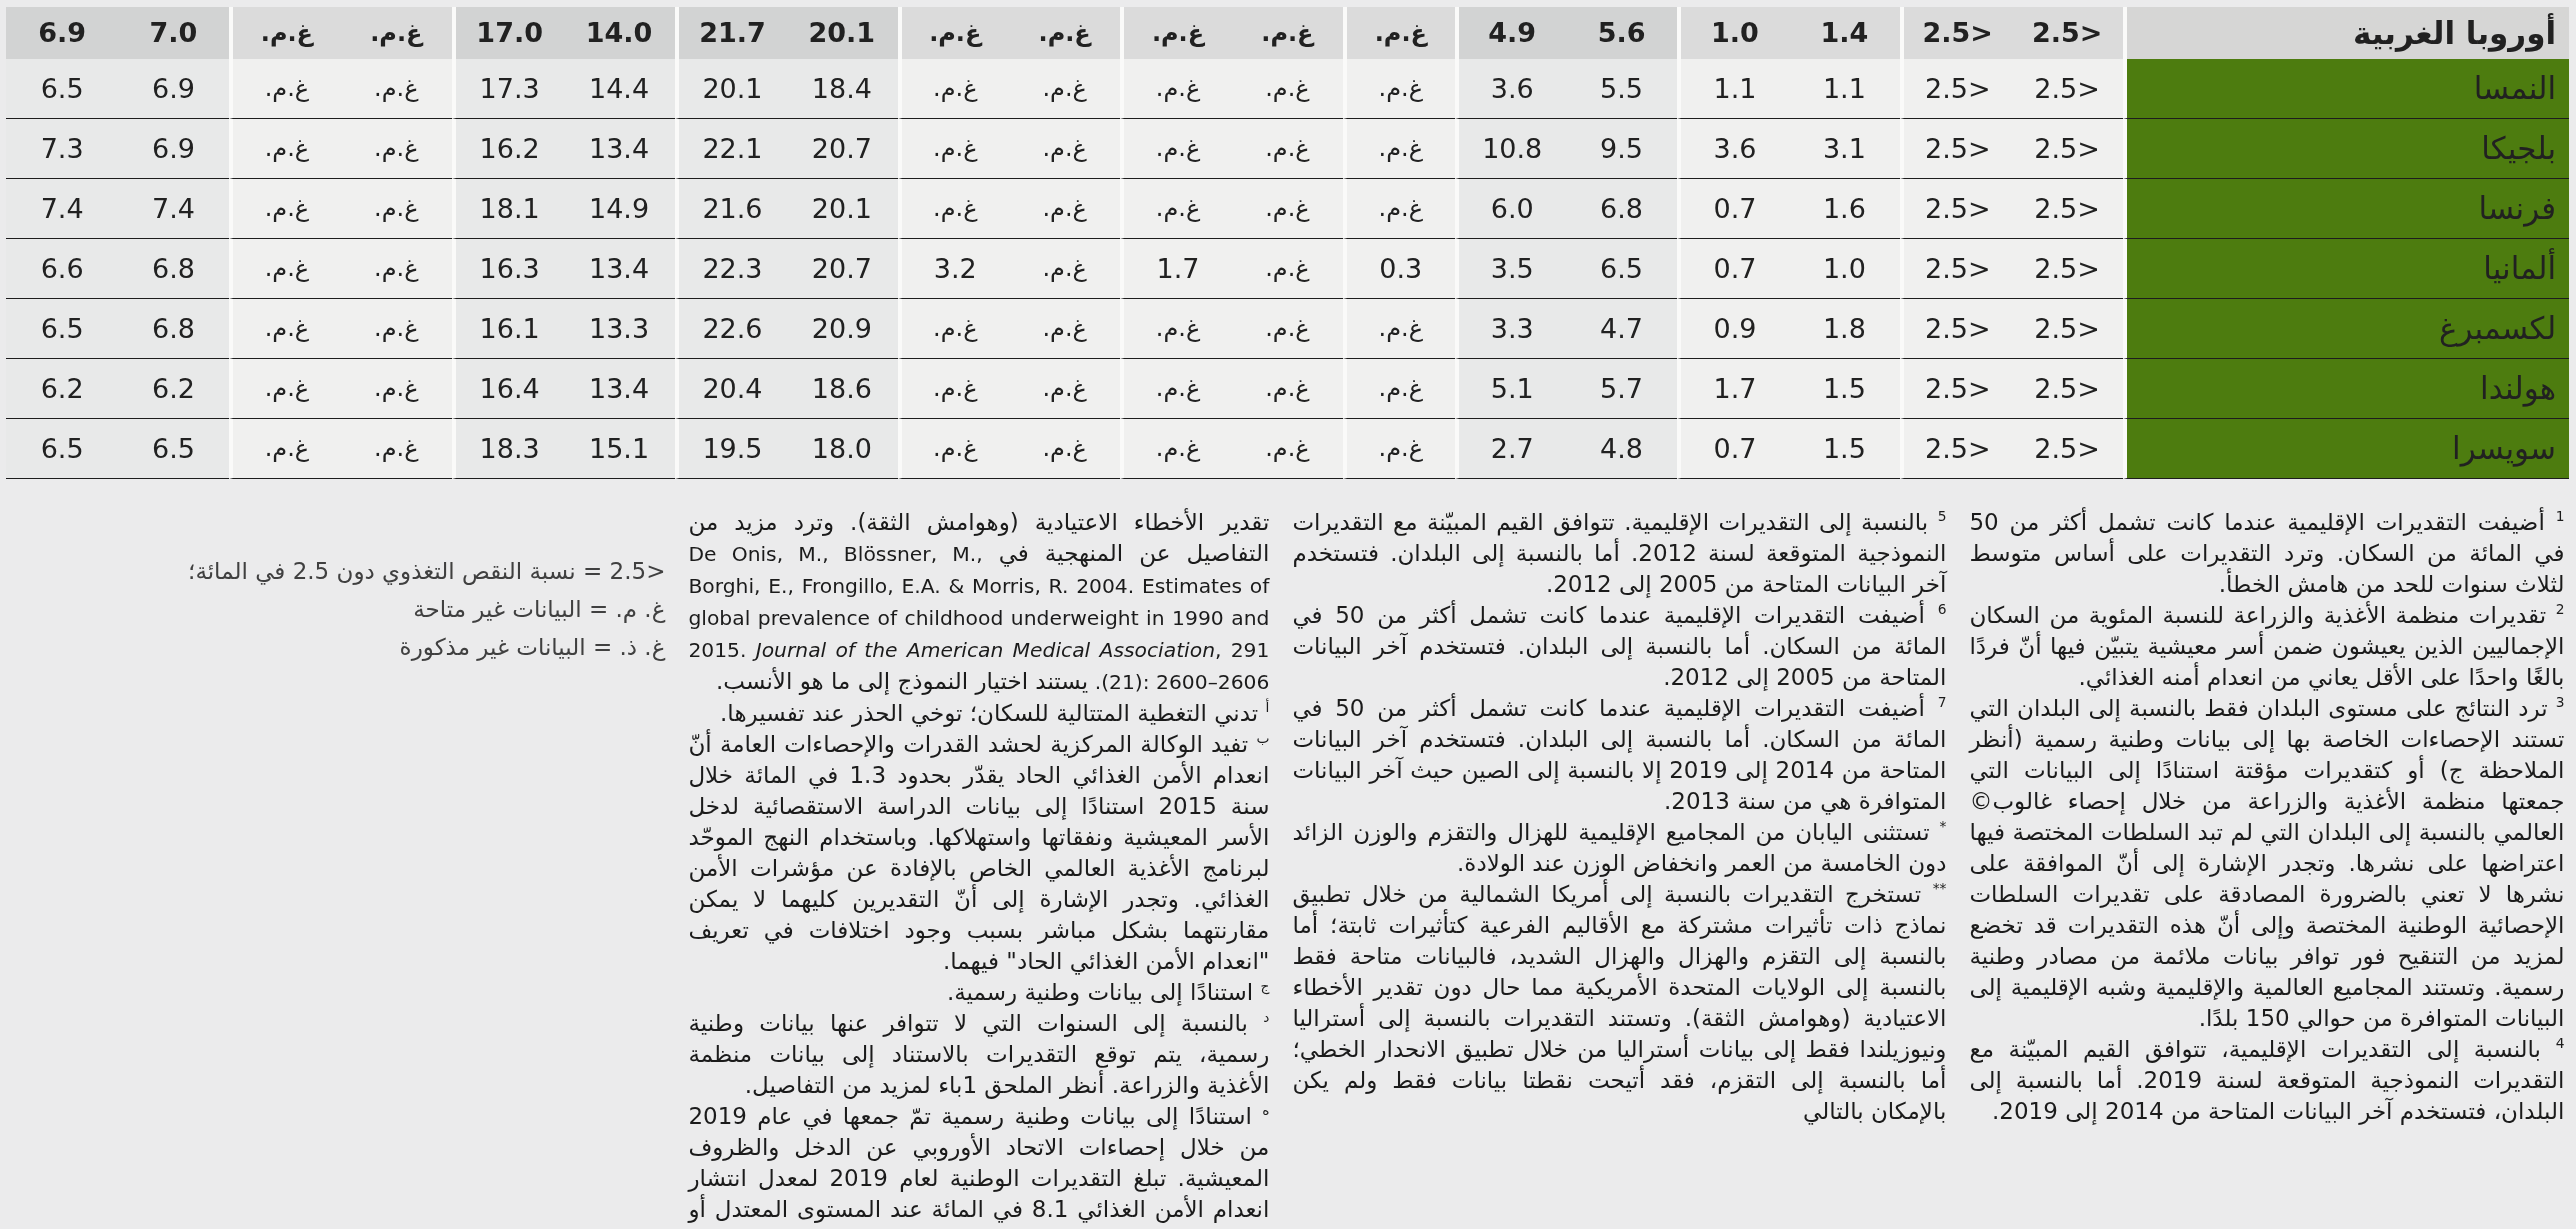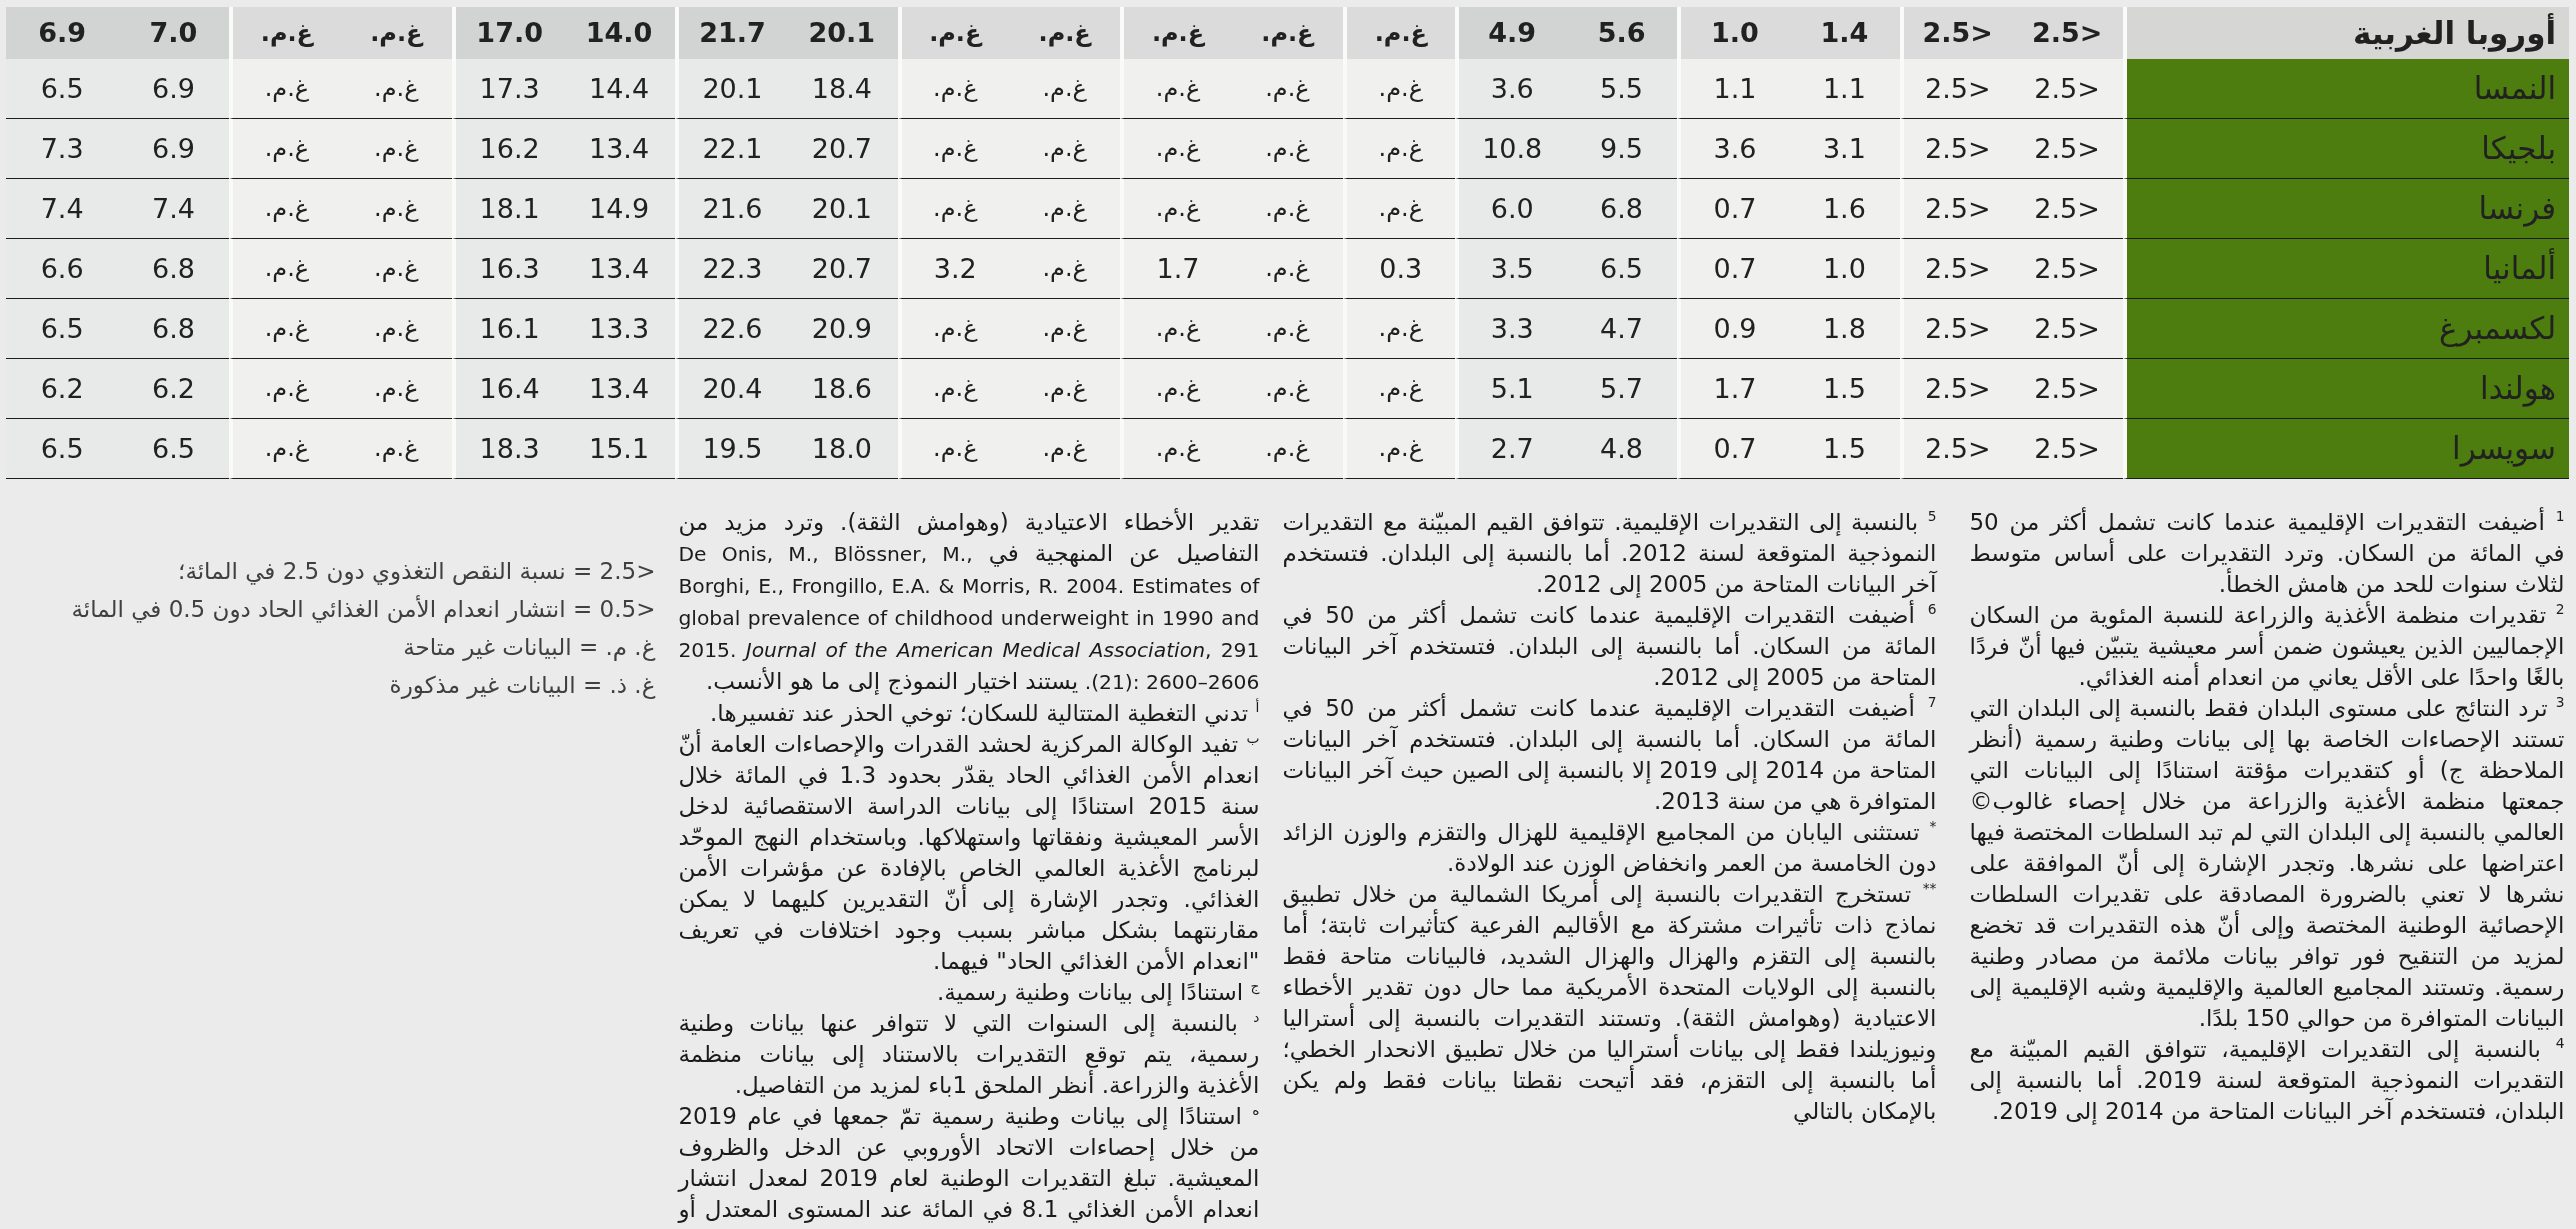--- a/index.html
+++ b/index.html
@@ -37,21 +37,21 @@
   .fnarea{
     display:flex;direction:rtl;align-items:flex-start;
     margin:28px 11.6px 0 11.6px;column-gap:23px;
   }
   .fncol{
     font-size:23px;line-height:31px;color:#1b1b1b;
     text-align:justify;
   }
   .fncol p.fn{margin:0;}
   .fncol sup.m{font-size:0.6em;line-height:0;}
-  #fncol1{width:595px;margin-left:10px;}
+  #fncol1{width:595px;}
   #fncol2{width:654px;}
   #fncol3{width:581px;}
   .en{font-size:20.3px;}
   .it{font-size:20.3px;font-style:italic;}
   .legend{
     width:581px;padding-top:45px;
     font-size:23px;line-height:38px;
     text-align:right;color:#404040;
   }
   .legend div{white-space:nowrap;}
@@ -281,20 +281,19 @@
     <div class="fncol" id="fncol3">
         <p class="fn"><span>تقدير الأخطاء الاعتيادية (وهوامش الثقة). وترد مزيد من التفاصيل عن المنهجية في </span><span class="en">De Onis, M., Blössner, M., Borghi, E., Frongillo, E.A. &amp; Morris, R. 2004. Estimates of global prevalence of childhood underweight in 1990 and 2015. </span><span class="it">Journal of the American Medical Association</span><span class="en">, 291 (21): 2600–2606. </span><span>يستند اختيار النموذج إلى ما هو الأنسب.</span></p>
         <p class="fn"><sup class="m">أ</sup> <span>تدني التغطية المتتالية للسكان؛ توخي الحذر عند تفسيرها.</span></p>
         <p class="fn"><sup class="m">ب</sup> <span>تفيد الوكالة المركزية لحشد القدرات والإحصاءات العامة أنّ انعدام الأمن الغذائي الحاد يقدّر بحدود 1.3 في المائة خلال سنة 2015 استنادًا إلى بيانات الدراسة الاستقصائية لدخل الأسر المعيشية ونفقاتها واستهلاكها. وباستخدام النهج الموحّد لبرنامج الأغذية العالمي الخاص بالإفادة عن مؤشرات الأمن الغذائي. وتجدر الإشارة إلى أنّ التقديرين كليهما لا يمكن مقارنتهما بشكل مباشر بسبب وجود اختلافات في تعريف "انعدام الأمن الغذائي الحاد" فيهما.</span></p>
         <p class="fn"><sup class="m">ج</sup> <span>استنادًا إلى بيانات وطنية رسمية.</span></p>
         <p class="fn"><sup class="m">د</sup> <span>بالنسبة إلى السنوات التي لا تتوافر عنها بيانات وطنية رسمية، يتم توقع التقديرات بالاستناد إلى بيانات منظمة الأغذية والزراعة. أنظر الملحق 1باء لمزيد من التفاصيل.</span></p>
         <p class="fn"><sup class="m">ه</sup> <span>استنادًا إلى بيانات وطنية رسمية تمّ جمعها في عام 2019 من خلال إحصاءات الاتحاد الأوروبي عن الدخل والظروف المعيشية. تبلغ التقديرات الوطنية لعام 2019 لمعدل انتشار انعدام الأمن الغذائي 8.1 في المائة عند المستوى المعتدل أو الشديد و1.5 في المائة عند المستوى الشديد.</span></p>
       </div>
     <div class="legend" id="legend">
         <div>&lt;2.5 = نسبة النقص التغذوي دون 2.5 في المائة؛</div>
-        <div>&lt;0.5 = انتشار انعدام الأمن الغذائي الحاد دون 0.5 في المائة</div>
         <div>غ. م. = البيانات غير متاحة</div>
         <div>غ. ذ. = البيانات غير مذكورة</div>
       </div>
   </div>
 
 </div>
 
 
 </body></html>

